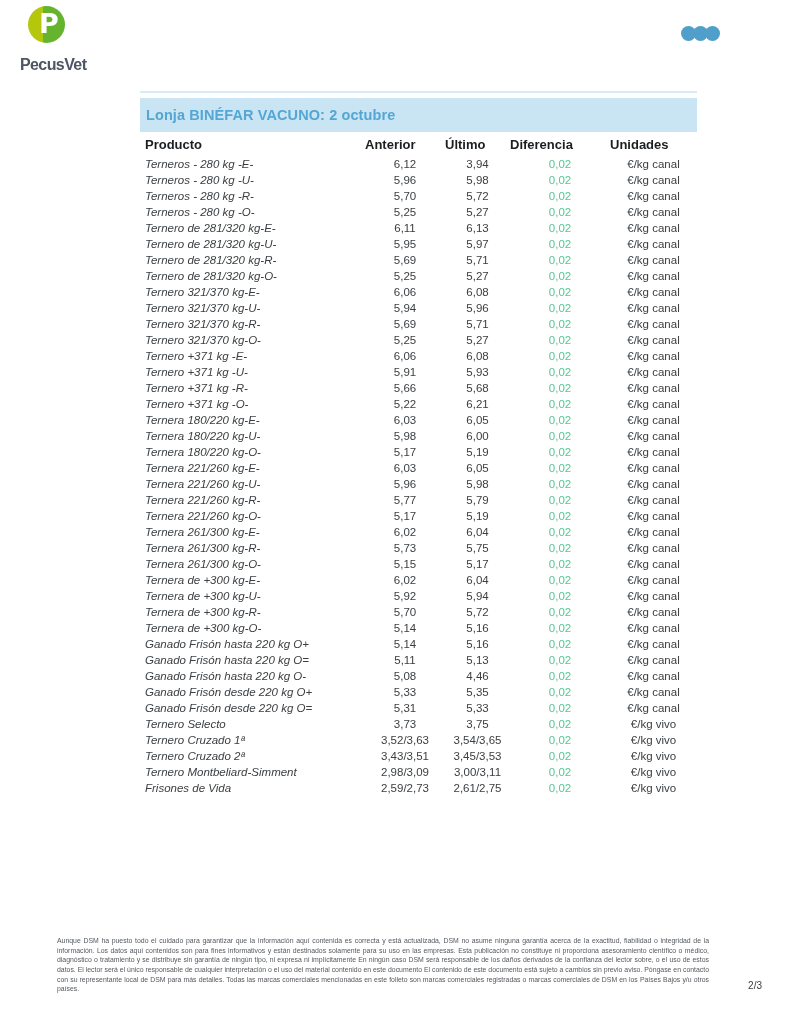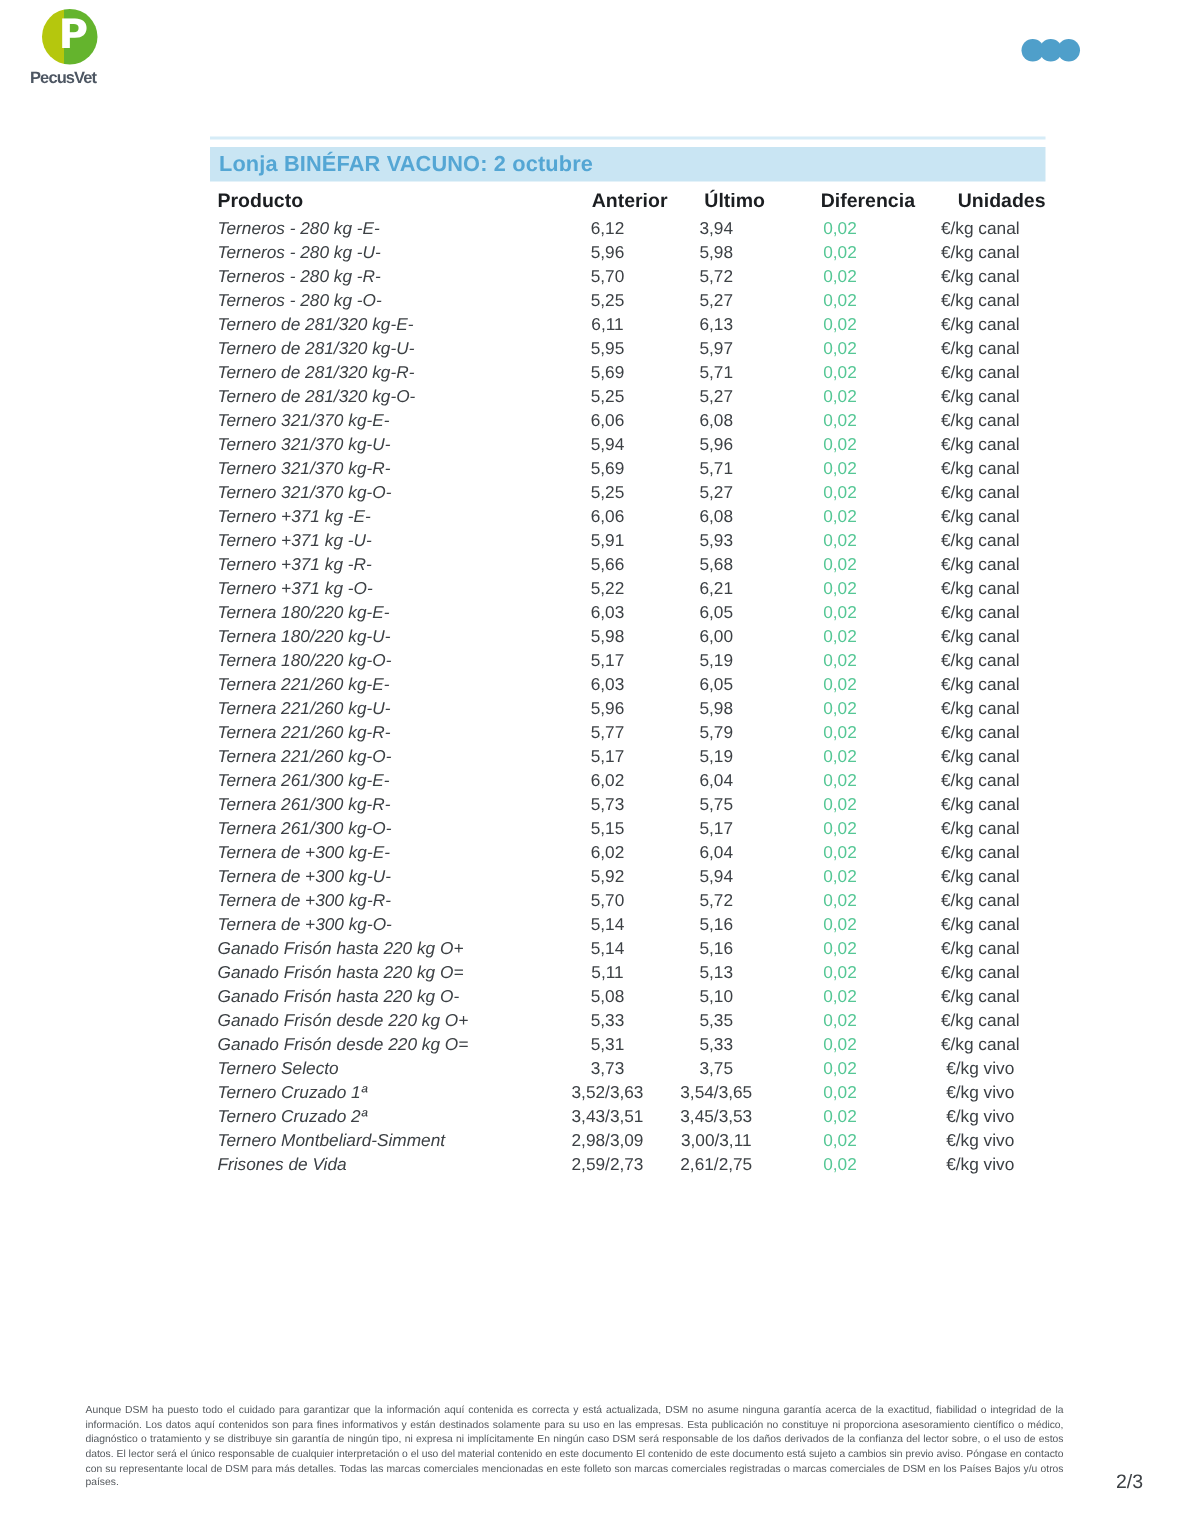--- a/index.html
+++ b/index.html
@@ -19,47 +19,47 @@
   html,body { background:#ffffff; }
   body { font-family:"Liberation Sans", sans-serif; }
   .page { position:relative; width:791px; height:1024px; background:#fff; overflow:hidden; }
 
   
   .logo { position:absolute; left:20px; top:6px; width:110px; }
   .logo-mark { position:relative; width:37px; height:37px; border-radius:50%; margin-left:8px;
     background:linear-gradient(90deg, var(--logo-left) 0%, var(--logo-left) 40%, var(--logo-right) 40%, var(--logo-right) 100%); }
   .logo-mark .pletter { position:absolute; left:11px; top:2px; color:#fff; font-size:27px; font-weight:800;
     font-family:"DejaVu Sans", sans-serif; }
-  .brand { margin-top:3px; font-size:11px; font-weight:700; color:var(--brand-ink); letter-spacing:-0.6px; }
+  .brand { margin-top:13px; font-size:16px; font-weight:700; color:var(--brand-ink); letter-spacing:-0.6px; }
 
   
   .dots { position:absolute; top:26px; right:71px; display:flex; }
   .dot { width:15px; height:15px; border-radius:50%; background:var(--dots-blue); }
   .dot + .dot { margin-left:-3px; }
 
   
   .content { position:absolute; left:140px; top:91px; width:557px; }
   .top-rule { height:2px; background:var(--rule-bg); margin-bottom:5px; }
-  .title-bar { background:var(--bar-bg); height:23px; display:flex; align-items:center;
+  .title-bar { background:var(--bar-bg); height:34px; display:flex; align-items:center;
     padding-left:6px; color:var(--title-color); font-weight:700; font-size:14.5px; letter-spacing:0.1px; }
 
   table { width:100%; border-collapse:collapse; table-layout:fixed; }
   col.c-prod { width:225px; } col.c-ant { width:80px; } col.c-ult { width:65px; }
   col.c-dif { width:100px; } col.c-uni { width:87px; }
-  th { font-size:13px; font-weight:700; color:var(--head-ink); padding:5px 0 4px; text-align:right; }
+  th { font-size:13px; font-weight:700; color:var(--head-ink); padding:5px 0 4px; text-align:left; }
   th.left { text-align:left; padding-left:5px; }
   td { font-size:11.5px; color:var(--ink); padding:1.5px 0; line-height:13px; text-align:center;
     white-space:nowrap; overflow:hidden; }
   td.left { text-align:left; padding-left:5px;font-style:italic; }
   td.diff { color:var(--green); }
 
   
   .disclaimer { position:absolute; left:57px; top:936px; width:652px; font-size:6.9px;
     line-height:1.4; color:var(--footer-ink); text-align:justify; }
-  .pagenum { position:absolute; right:29px; top:980px; font-size:13px; color:var(--ink); }
+  .pagenum { position:absolute; right:29px; top:980px; font-size:10px; color:var(--ink); }
 </style>
 </head>
 <body>
 
 <div class="page">
 
   <div class="logo">
     <div class="logo-mark">
       <span class="pletter">P</span>
     </div>
@@ -350,21 +350,21 @@
       <td class="left">Ganado Frisón hasta 220 kg O=</td>
       <td>5,11</td>
       <td>5,13</td>
       <td class="diff">0,02</td>
       <td>€/kg canal</td>
     </tr>
 
     <tr>
       <td class="left">Ganado Frisón hasta 220 kg O-</td>
       <td>5,08</td>
-      <td>5,10</td>
+      <td>4,46</td>
       <td class="diff">0,02</td>
       <td>€/kg canal</td>
     </tr>
 
     <tr>
       <td class="left">Ganado Frisón desde 220 kg O+</td>
       <td>5,33</td>
       <td>5,35</td>
       <td class="diff">0,02</td>
       <td>€/kg canal</td>

